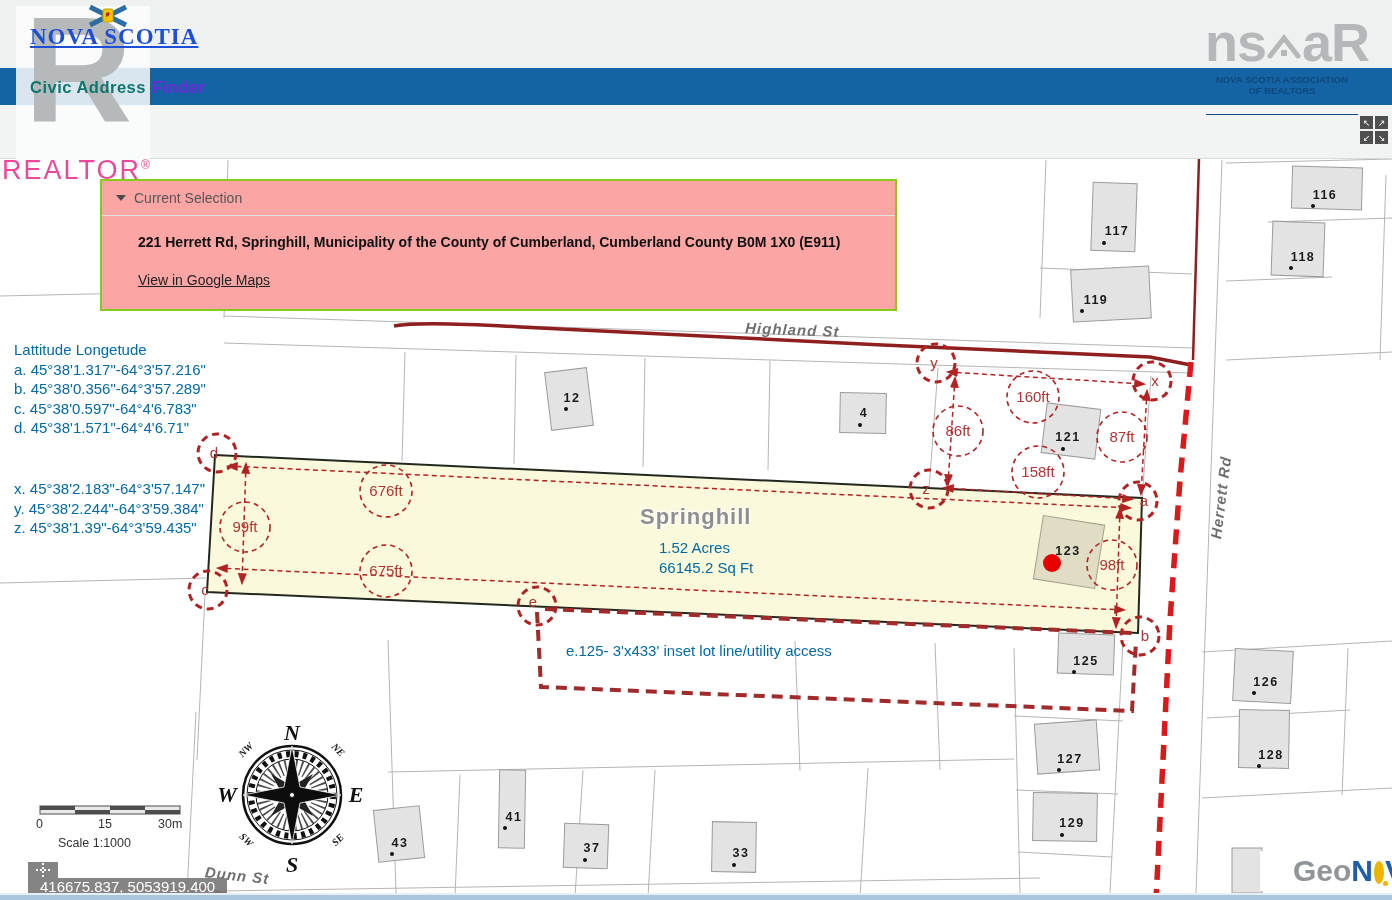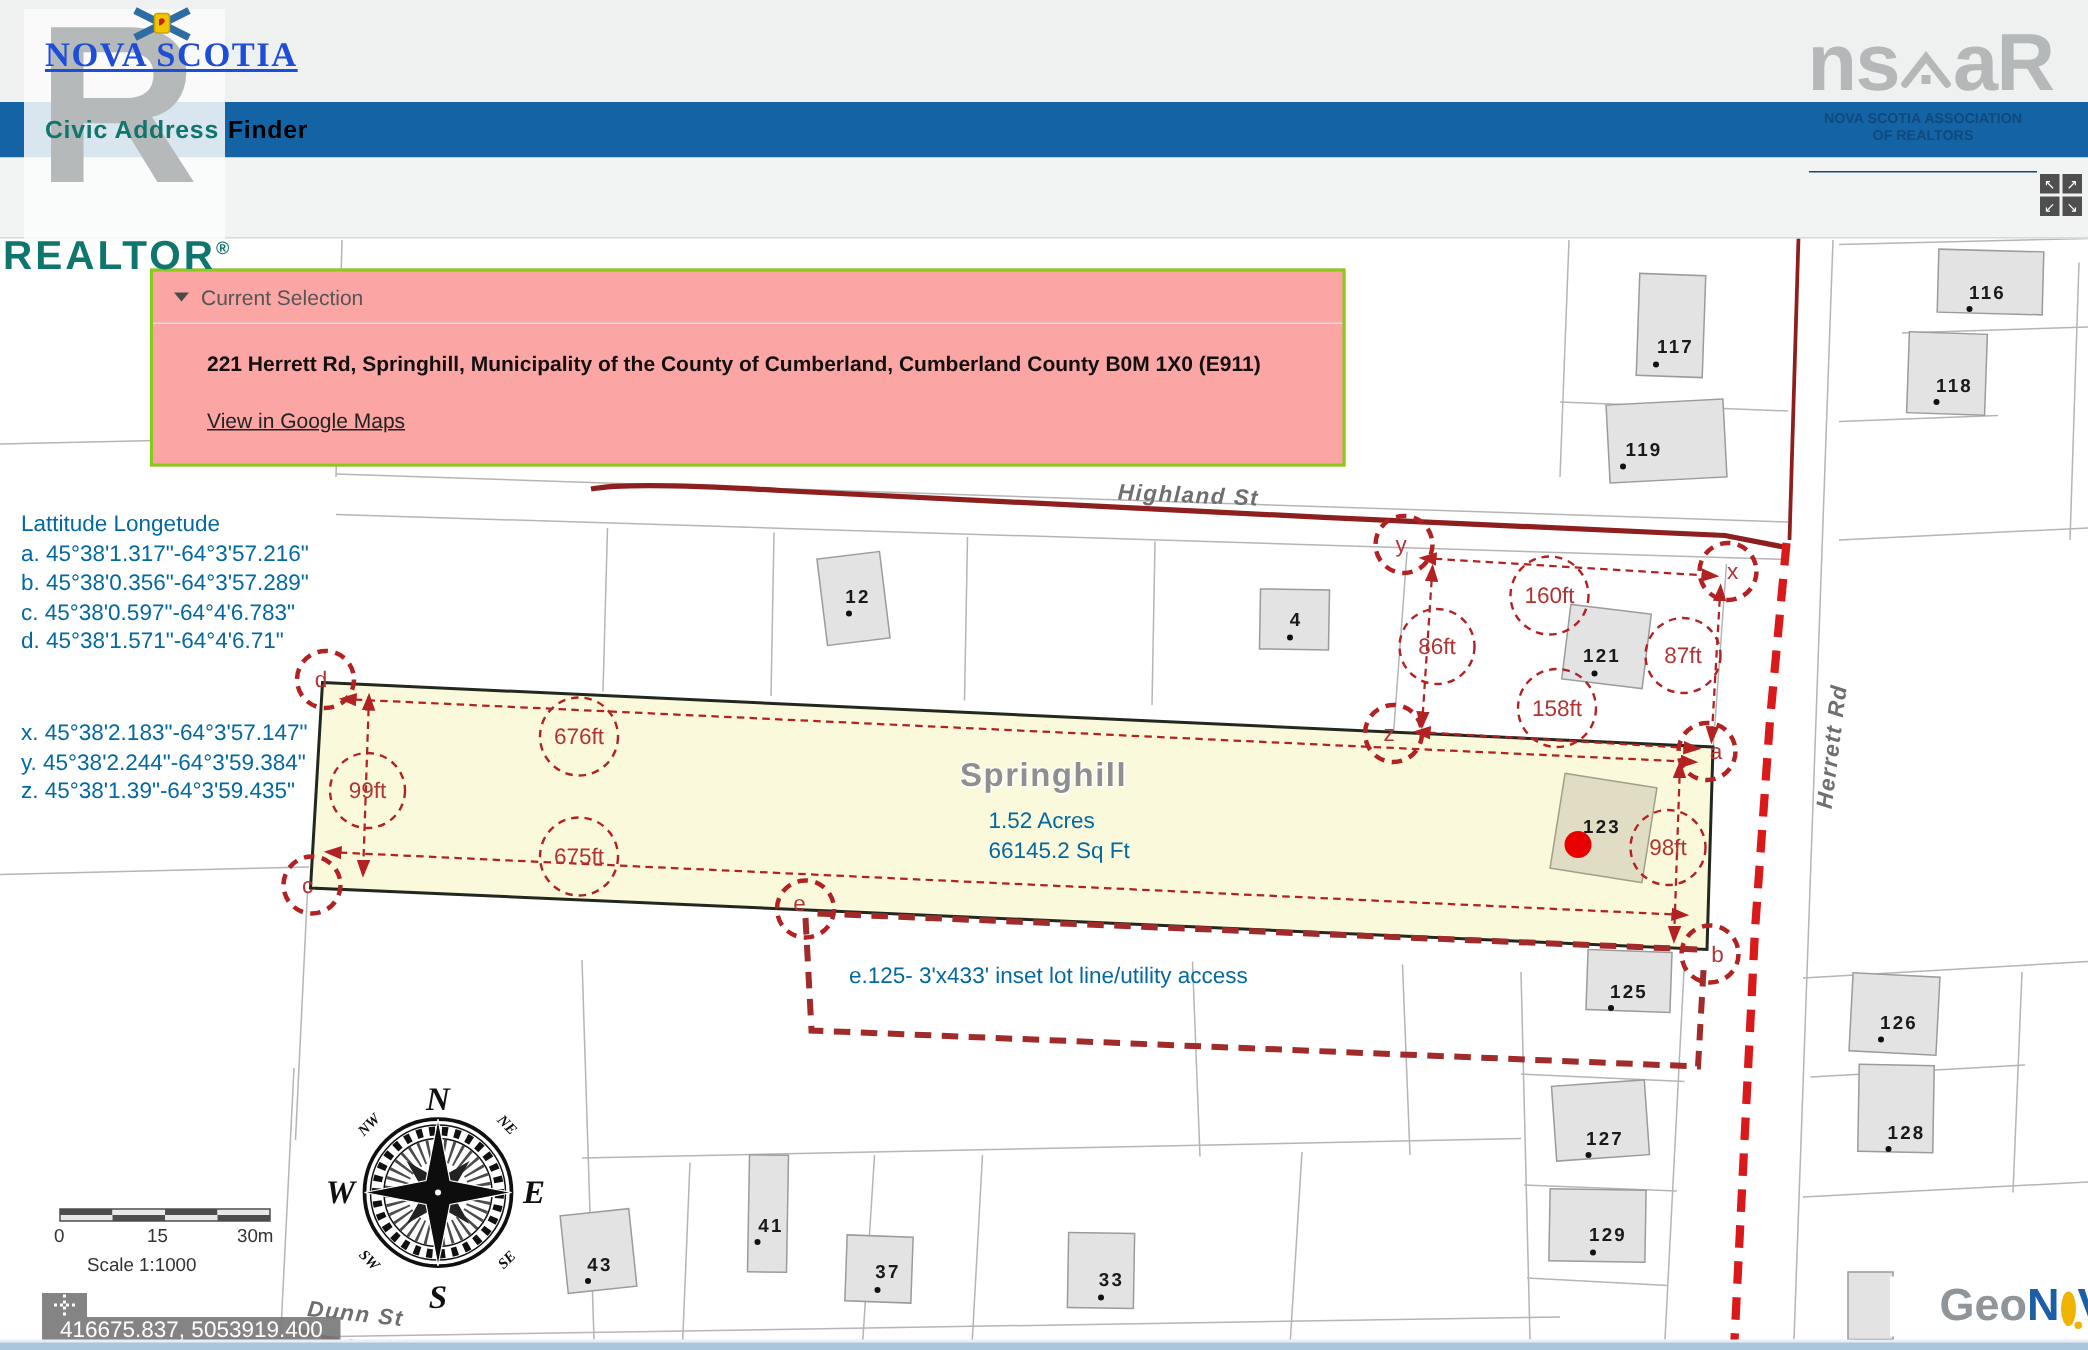--- a/index.html
+++ b/index.html
@@ -8,37 +8,37 @@
   
   .top-band{position:absolute;left:0;top:0;width:1392px;height:68px;background:#eef1f0;z-index:7;}
   .blue-bar{position:absolute;left:0;top:68px;width:1392px;height:37px;background:#1463a5;z-index:7;}
   .sub-band{position:absolute;left:0;top:105px;width:1392px;height:53px;background:#f1f4f3;
             border-bottom:1px solid #d7dbda;z-index:7;}
   .ns-logo{position:absolute;left:30px;top:24px;z-index:11;font-family:"Liberation Serif",serif;
            font-weight:bold;font-size:23px;color:#1d4ed8;letter-spacing:1px;text-decoration:underline;}
   .ns-flag{position:absolute;left:86px;top:4px;z-index:11;}
   .app-title{position:absolute;left:30px;top:78px;z-index:10;font-size:16.5px;font-weight:bold;letter-spacing:.5px;}
   .app-title .t1{color:#0f766e;}
-  .app-title .t2{color:#000000;margin-left:6px;}
+  .app-title .t2{color:#6d28d9;margin-left:6px;}
   .nsar{position:absolute;left:1205px;top:12px;z-index:9;display:flex;align-items:flex-end;
         color:#b4b8b8;font-weight:bold;font-size:54px;line-height:60px;letter-spacing:-1px;}
   .nsar-sub{position:absolute;left:1206px;top:74px;width:152px;z-index:9;text-align:center;
             color:#10497e;font-size:9.5px;font-weight:bold;line-height:11px;
             border-bottom:1px solid #10497e;padding-bottom:18px;}
   .expand{position:absolute;left:1360px;top:116px;z-index:9;display:grid;
           grid-template-columns:13px 13px;grid-gap:2px;cursor:pointer;}
   .expand span{width:13px;height:13px;background:#4f4f4f;color:#fff;font-size:9px;
                display:flex;align-items:center;justify-content:center;}
   
   .r-box{position:absolute;left:16px;top:6px;width:134px;height:156px;
          background:rgba(252,252,252,.85);z-index:8;}
   .r-letter{position:absolute;left:24px;top:-16px;font-size:150px;font-weight:bold;
             color:#b6b9ba;z-index:8;line-height:170px;}
-  .r-word{position:absolute;left:2px;top:155px;z-index:8;font-size:27px;color:#0f766e;
-          letter-spacing:2px;font-weight:700;}
+  .r-word{position:absolute;left:2px;top:155px;z-index:8;font-size:27px;color:#ec4899;
+          letter-spacing:2px;font-weight:400;}
   .r-word sup{font-size:12px;}
   
   .panel{position:absolute;left:100px;top:179px;width:793px;height:128px;background:#fca5a5;
          border:2px solid #84cc16;z-index:6;}
   .panel-head{height:34px;border-bottom:1px solid #e0e0e0;display:flex;align-items:center;
               padding-left:14px;color:#555;font-size:14px;cursor:pointer;}
   .tri{width:0;height:0;border-left:5px solid transparent;border-right:5px solid transparent;
        border-top:6px solid #4a4a4a;margin-right:8px;}
   .panel-addr{margin:18px 0 0 36px;font-size:14px;font-weight:bold;color:#101010;}
   .panel-link{margin:22px 0 0 36px;font-size:14px;color:#222;text-decoration:underline;

